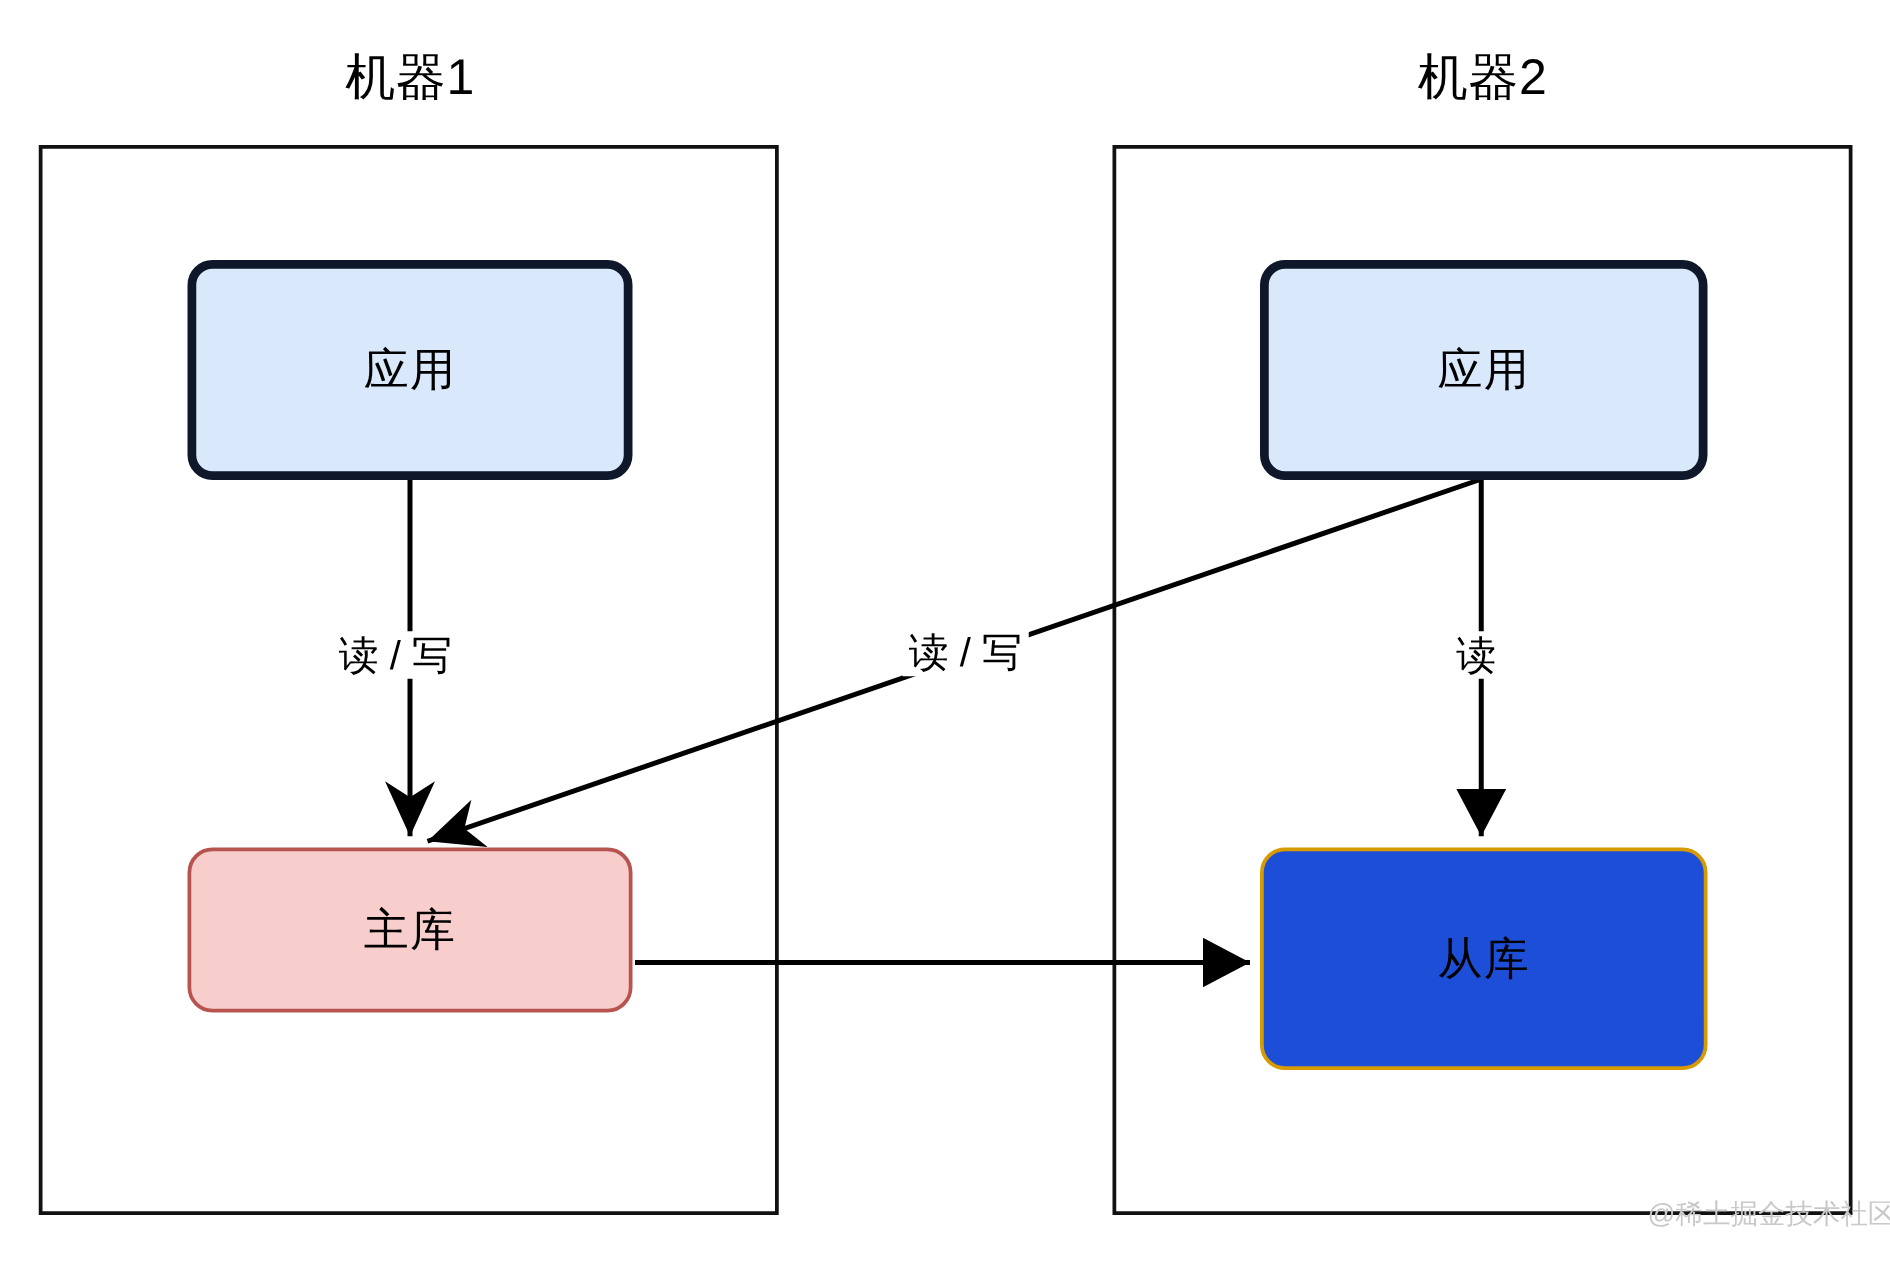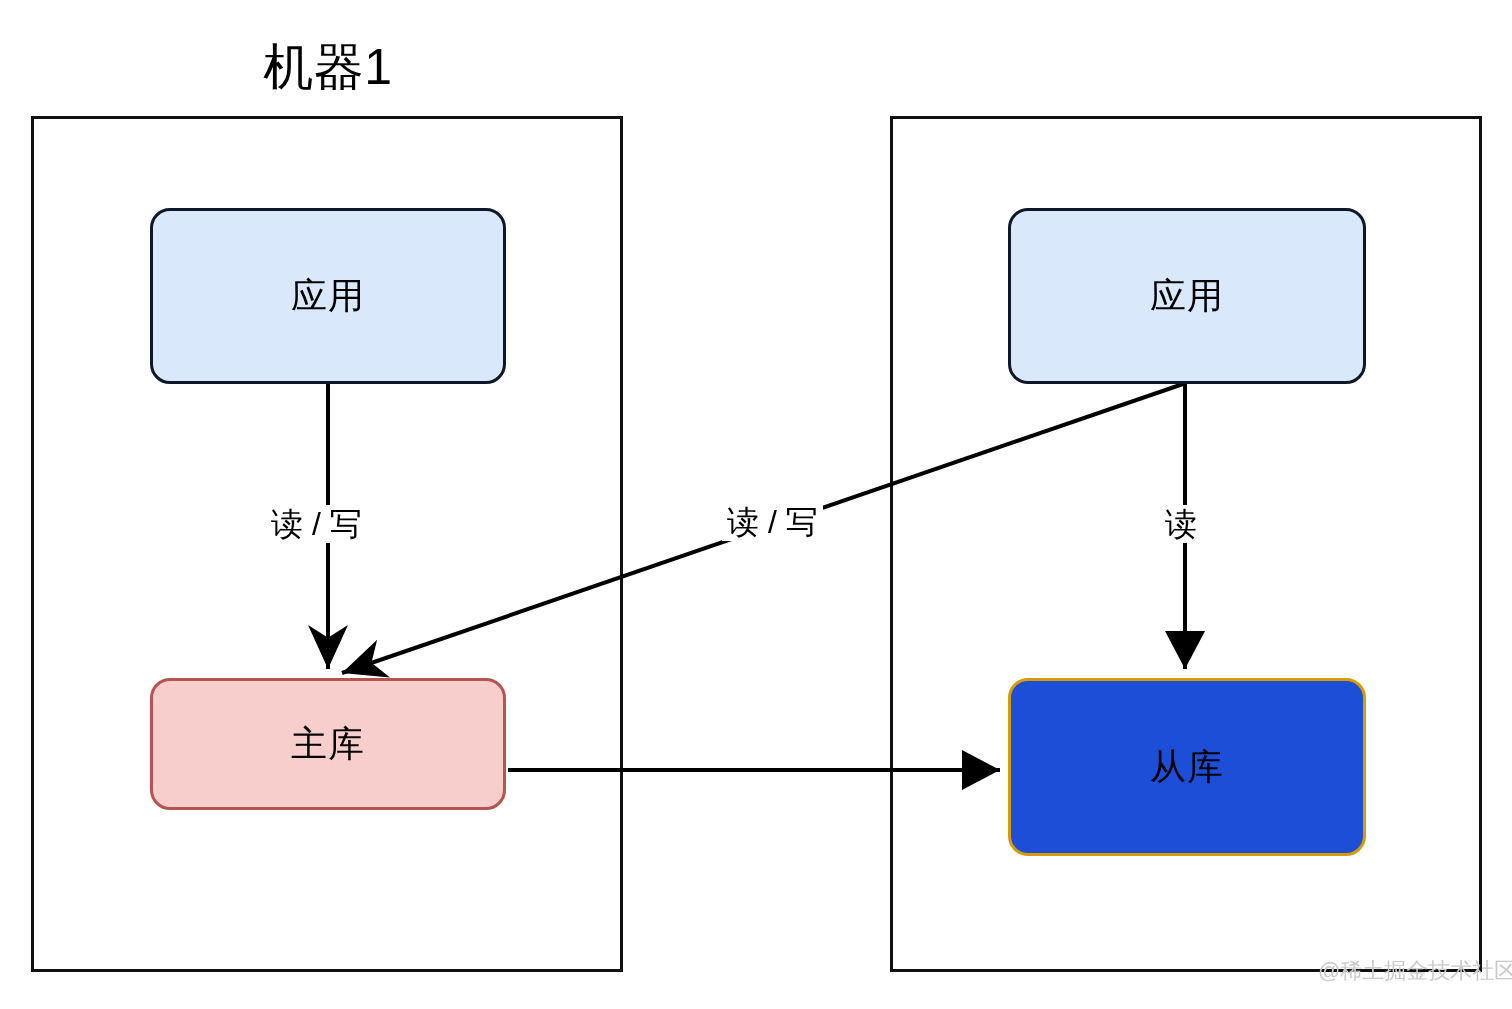--- a/index.html
+++ b/index.html
@@ -17,21 +17,21 @@
   }
   #stage {
     position: absolute;
     left: 0;
     top: 0;
     width: 1512px;
     height: 1009px;
   }
   .machine-title {
     position: absolute;
-    font-size: 50px;
+    font-size: 40px;
     color: #000000;
     white-space: nowrap;
     text-align: center;
     line-height: 1;
     letter-spacing: 0.5px;
   }
   #machine1-title { left: 228px; top: 42px; width: 200px; }
   #machine2-title { left: 1086px; top: 42px; width: 200px; }
 
   .machine-box {
@@ -50,21 +50,21 @@
     display: flex;
     align-items: center;
     justify-content: center;
     font-size: 36px;
     color: #000000;
     line-height: 1;
     letter-spacing: 1px;
   }
   .node-app {
     background: #dae8fc;
-    border: 3px solid #0f172a;
+    border: 7px solid #0f172a;
   }
   .node-master {
     background: #f8cecc;
     border: 3px solid #b85450;
   }
   .node-slave {
     background: #1d4ed8;
     border: 3px solid #d79b00;
   }
   #app1    { left: 150px;  top: 208px; width: 356px; height: 176px; }
@@ -104,20 +104,21 @@
     pointer-events: none;
   }
 </style>
 </head>
 <body>
 
 <div id="stage">
 
   <div class="machine-title" id="machine1-title">机器1</div>
 
+  <div class="machine-title" id="machine2-title">机器2</div>
 
   <div class="machine-box" id="machine1-box"></div>
 
   <div class="machine-box" id="machine2-box"></div>
 
   <svg class="edges" viewBox="0 0 1512 1009" xmlns="http://www.w3.org/2000/svg">
     <defs>
       <marker id="arrow-open" markerWidth="14" markerHeight="14" refX="11" refY="5" orient="auto" markerUnits="strokeWidth">
         <path d="M0,0 L11,5 L0,10 L3.2,5 z" fill="#000000"></path>
       </marker>

